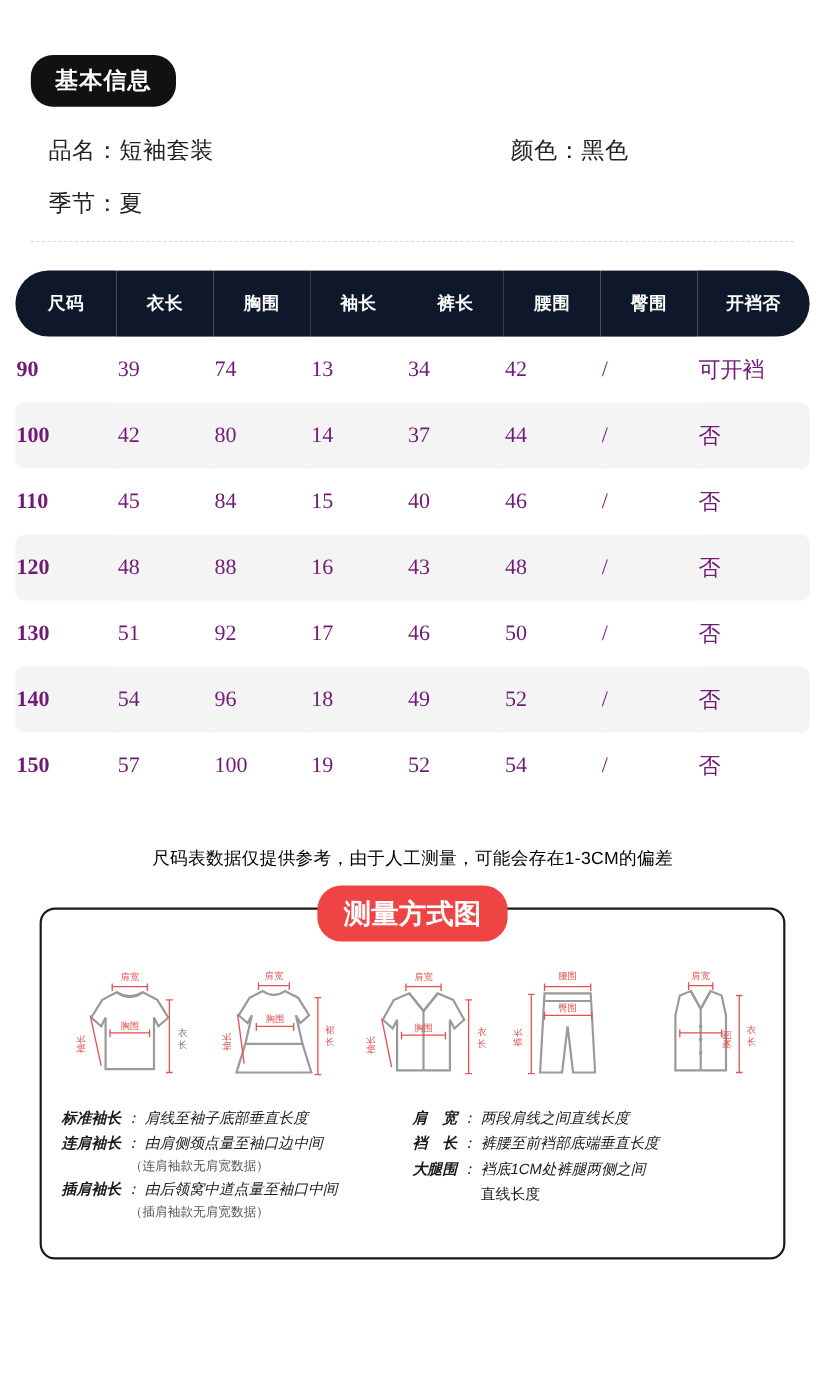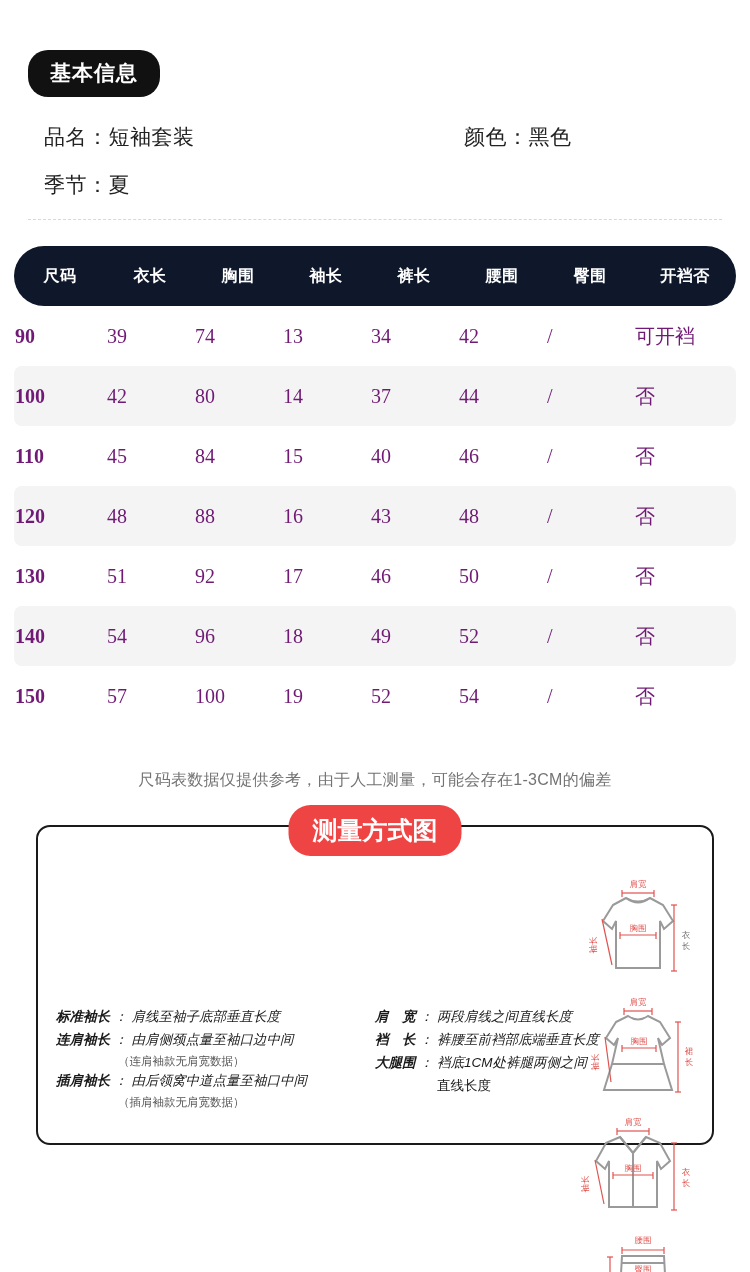--- a/index.html
+++ b/index.html
@@ -88,21 +88,21 @@
     font-weight: bold;
     font-size: 20px;
   }
   table.size tbody tr.alt td { background: #f4f4f4; }
   table.size tbody tr.alt td:first-child { border-top-left-radius: 8px; border-bottom-left-radius: 8px; }
   table.size tbody tr.alt td:last-child { border-top-right-radius: 8px; border-bottom-right-radius: 8px; }
 
   .note {
     text-align: center;
     font-size: 16px;
-    color: #737373;
+    color: #000000;
     margin-top: 44px;
     letter-spacing: 0.3px;
   }
 
   
   .diagram-box {
     position: relative;
     margin: 34px 36px 0 36px;
     border: 2px solid #1a1a1a;
     border-radius: 14px;
@@ -120,21 +120,20 @@
     padding: 9px 24px;
     border-radius: 22px;
     white-space: nowrap;
   }
   .figures {
     display: flex;
     justify-content: space-around;
     align-items: flex-end;
     padding: 46px 14px 0 14px;
     height: 170px;
-    flex-direction: column;
   }
   .fig { position: relative; }
 
   .legend {
     display: flex;
     padding: 10px 18px 0 18px;
     font-size: 13.5px;
     color: #1a1a1a;
     line-height: 1.55;
   }

